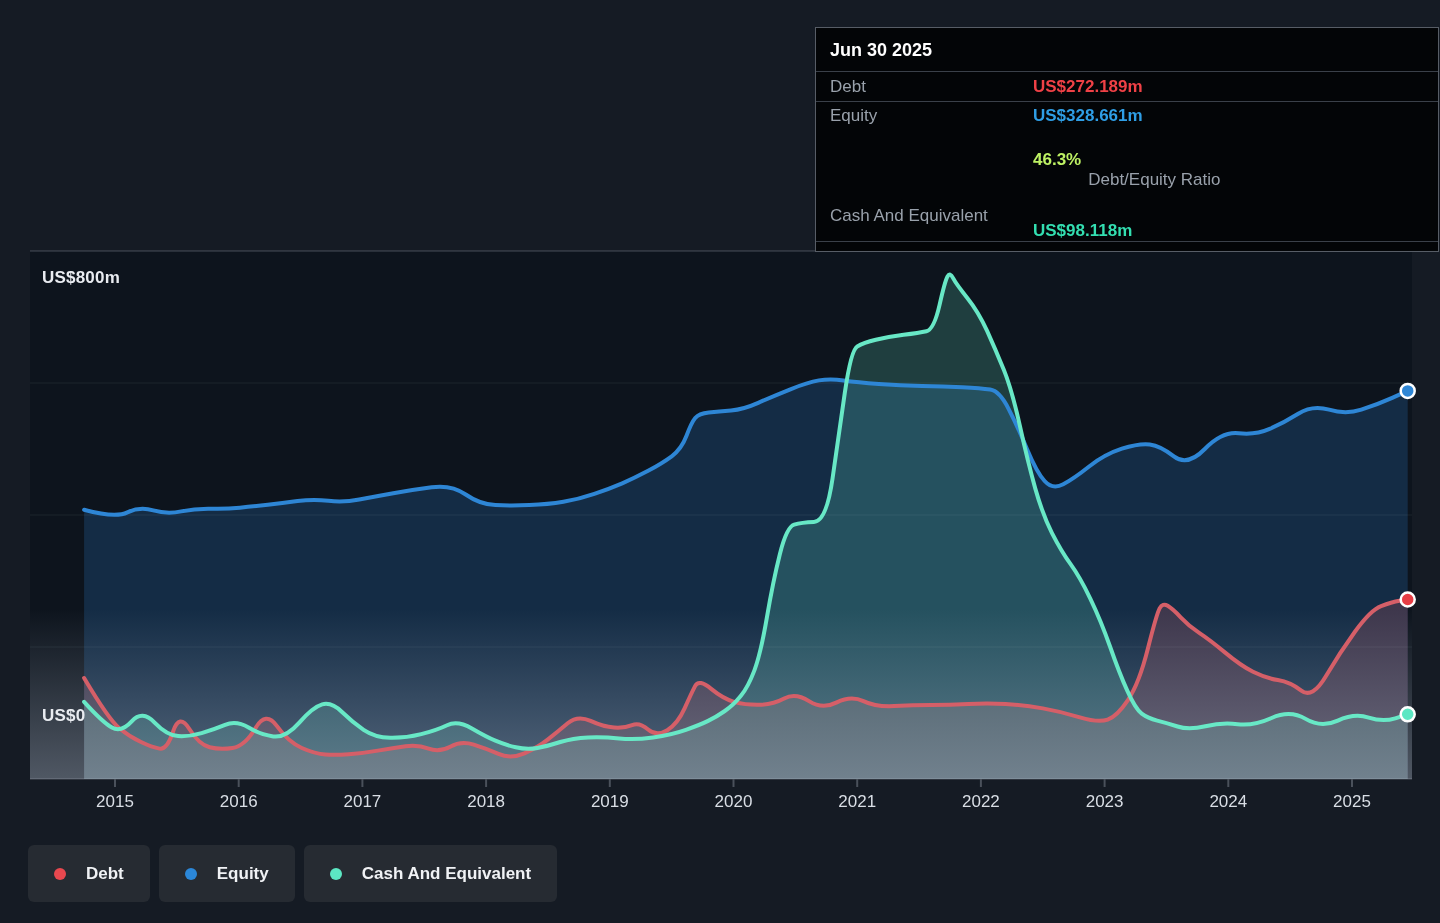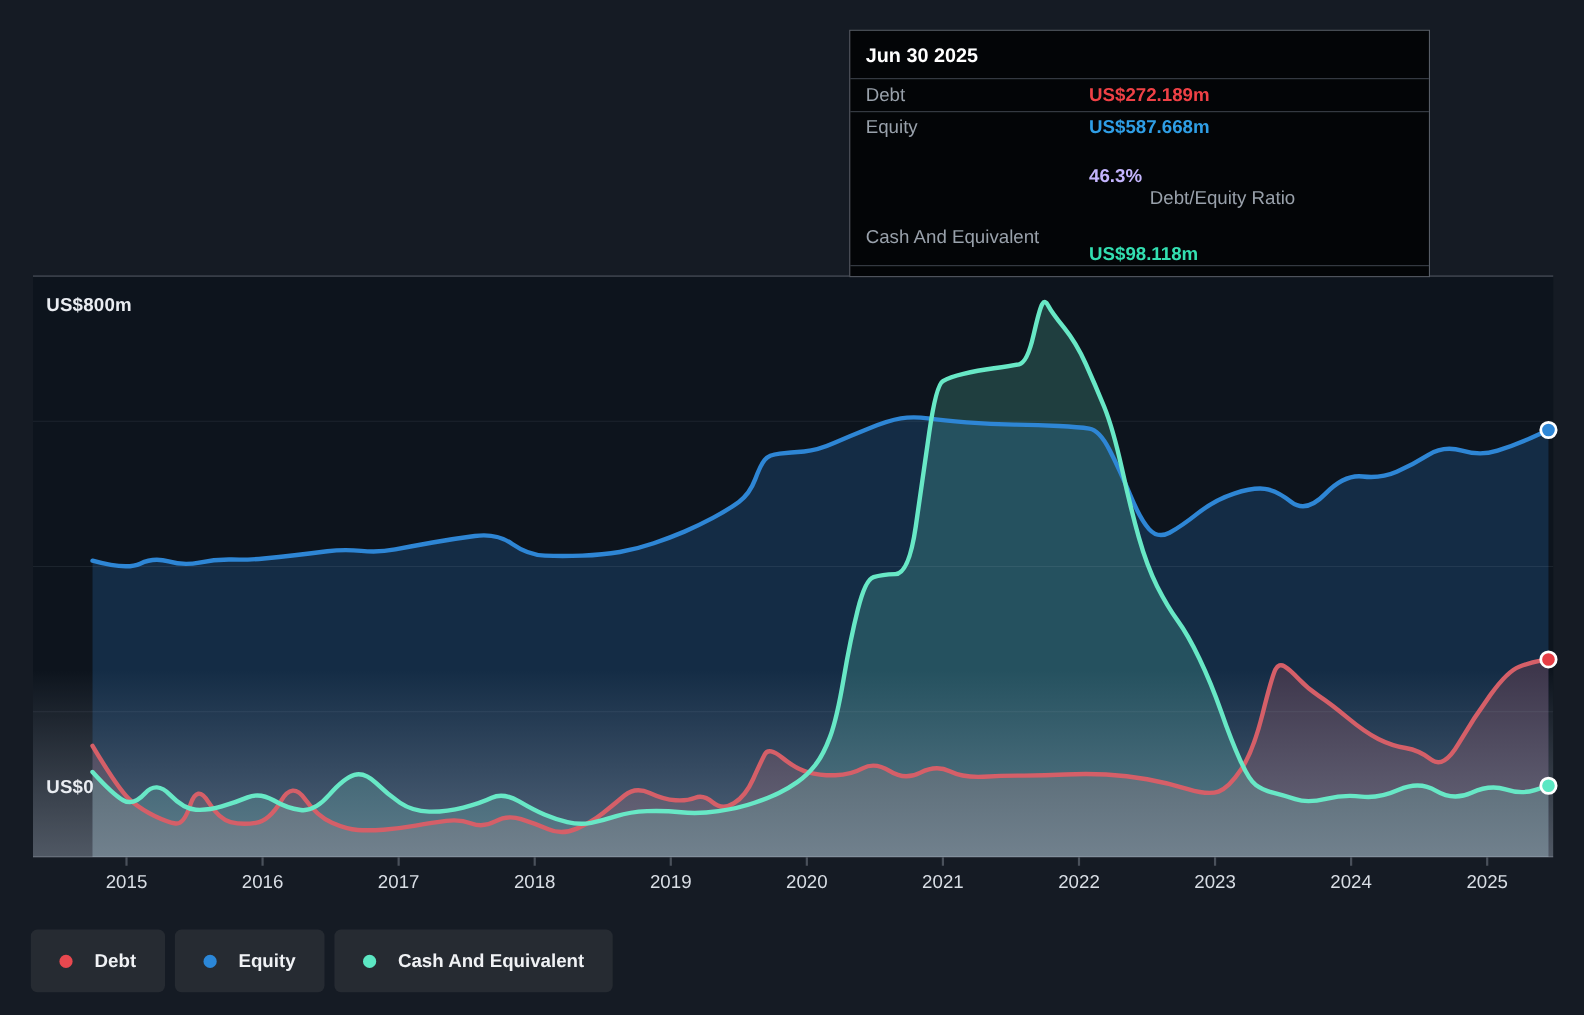--- a/index.html
+++ b/index.html
@@ -13,40 +13,40 @@
 
   .axis-label{
     position:absolute;left:42px;
     font-size:17px;font-weight:bold;color:#e9ecf1;letter-spacing:.2px;
   }
   .axis-label.top{top:220px;margin-top:48px;}
   .axis-label.bottom{top:706px;}
 
   
   .tooltip{
-    position:absolute;left:772px;top:27px;width:528px;
+    position:absolute;left:815px;top:27px;width:624px;
     background:#030507;border:1px solid #575d66;box-sizing:border-box;
     padding-bottom:9px;
   }
   .tooltip-title{
     padding:12px 14px 10px 14px;
     font-size:18px;font-weight:bold;color:#ffffff;
     border-bottom:1px solid #3a4049;
   }
   .trow{
     display:flex;align-items:center;
     min-height:29px;padding:0 14px;font-size:17px;box-sizing:border-box;
   }
   .trow .lbl{width:203px;color:#99a1ab;flex:none;}
   .trow .val{font-weight:bold;text-align:right;}
   .trow.bordered{border-top:1px solid #3a4049;}
   .val-debt{color:#ef4146;}
   .val-equity{color:#2f9ee5;}
   .val-cash{color:#33dfb1;margin-top:31px;}
-  .val-ratio{color:#c4b5fd;font-weight:bold;}
+  .val-ratio{color:#bef264;font-weight:bold;}
   .ratio-caption{color:#99a1ab;margin-left:7px;font-weight:normal;margin-top:40px;}
   .trow.cash-row{min-height:33px;border-bottom:1px solid #3a4049;}
 
   
   .legend{
     position:absolute;left:28px;top:845px;
     display:flex;gap:9px;
   }
   .legend-item{
     display:flex;align-items:center;gap:20px;
@@ -114,21 +114,21 @@
 <div class="axis-label bottom">US$0</div>
 
 <div class="tooltip">
   <div class="tooltip-title">Jun 30 2025</div>
   <div class="trow">
     <span class="lbl">Debt</span>
     <span class="val val-debt">US$272.189m</span>
   </div>
   <div class="trow bordered">
     <span class="lbl">Equity</span>
-    <span class="val val-equity">US$587.668m</span>
+    <span class="val val-equity">US$328.661m</span>
   </div>
   <div class="trow">
     <span class="lbl"></span>
     <span class="val-ratio">46.3%</span>
     <span class="ratio-caption">Debt/Equity Ratio</span>
   </div>
   <div class="trow cash-row">
     <span class="lbl">Cash And Equivalent</span>
     <span class="val val-cash">US$98.118m</span>
   </div>

